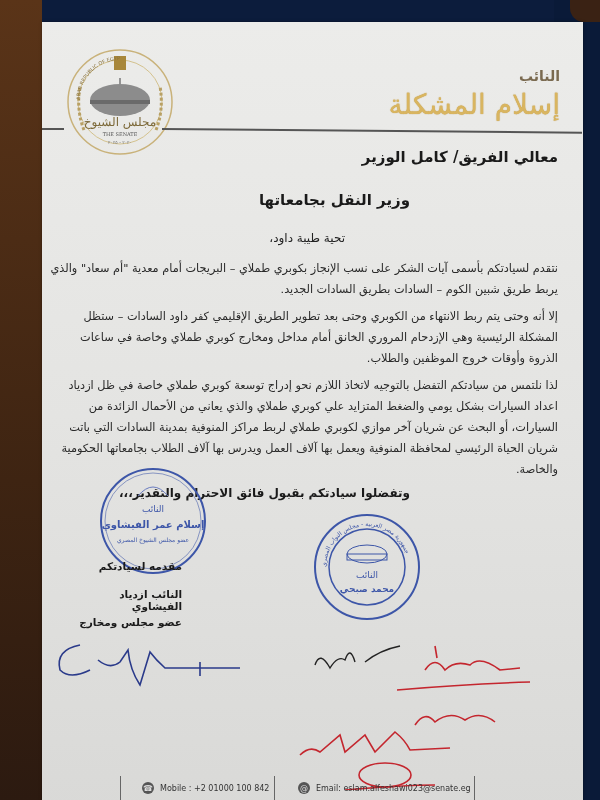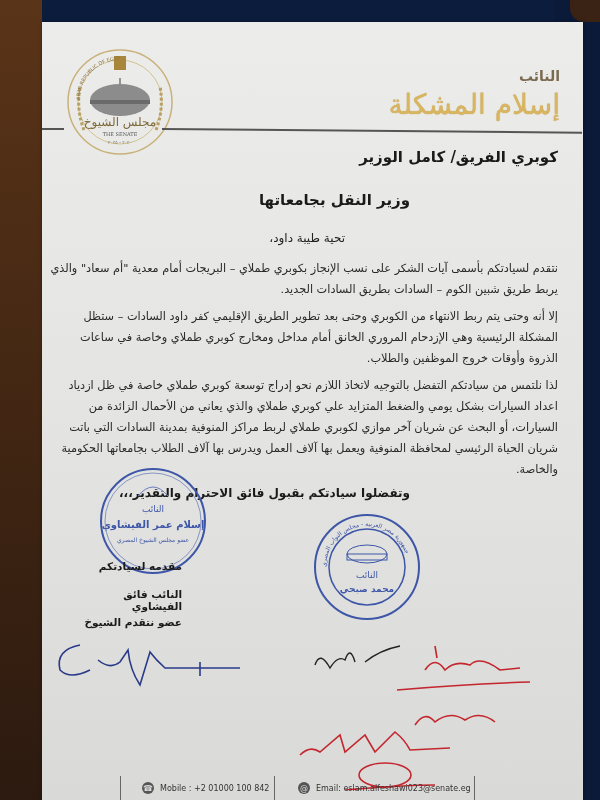--- a/index.html
+++ b/index.html
@@ -64,21 +64,21 @@
   <path id="ringpath" d="M24 60 A40 40 0 0 1 64 20" fill="none"></path>
   <text font-size="5" fill="#8a7440" font-family="DejaVu Sans, sans-serif"><textPath href="#ringpath">ARAB REPUBLIC OF EGYPT</textPath></text>
 </svg>
 
 <div class="hdr-line-left"></div>
 <div class="hdr-line-right"></div>
 
 <div class="naib-title">النائب</div>
 <div class="naib-name">إسلام المشكلة</div>
 
-<div class="text addressee">كوبري الفريق/ كامل الوزير</div>
+<div class="text addressee">معالي الفريق/ كامل الوزير</div>
 <div class="text ministry">وزير النقل بجامعاتها</div>
 <div class="text greeting">تحية طيبة داود،</div>
 
 <div class="text para p1">نتقدم لسيادتكم بأسمى آيات الشكر على نسب الإنجاز بكوبري طملاي – البريجات أمام معدية "أم سعاد" والذي يربط طريق شبين الكوم – السادات بطريق السادات الجديد.</div>
 <div class="text para p2">إلا أنه وحتى يتم ربط الانتهاء من الكوبري وحتى بعد تطوير الطريق الإقليمي كفر داود السادات – ستظل المشكلة الرئيسية وهي الإزدحام المروري الخانق أمام مداخل ومخارج كوبري طملاي وخاصة في ساعات الذروة وأوقات خروج الموظفين والطلاب.</div>
 <div class="text para p3"><span class="lead">لذا نلتمس</span><span> من سيادتكم التفضل بالتوجيه لاتخاذ اللازم نحو إدراج توسعة كوبري طملاي خاصة في ظل ازدياد اعداد السيارات بشكل يومي والضغط المتزايد علي كوبري طملاي والذي يعاني من الأحمال الزائدة من السيارات، أو البحث عن شريان آخر موازي لكوبري طملاي لربط مراكز المنوفية بمدينة السادات التي باتت شريان الحياة الرئيسي لمحافظة المنوفية ويعمل بها آلاف العمل ويدرس بها آلاف الطلاب بجامعاتها الحكومية والخاصة.</span></div>
 
 <div class="text closing">وتفضلوا سيادتكم بقبول فائق الاحترام والتقدير،،،</div>
 
 <svg class="stamp1" viewBox="0 0 110 110">
@@ -96,22 +96,22 @@
   <path id="ring2" d="M14 55 A41 41 0 1 1 96 55" fill="none"></path>
   <text font-size="6" fill="#3d56a8" font-family="DejaVu Sans, sans-serif"><textPath href="#ring2">جمهورية مصر العربية - مجلس النواب المصري</textPath></text>
   <ellipse cx="55" cy="42" rx="20" ry="9" fill="none" stroke="#3d56a8" stroke-width="1"></ellipse>
   <rect x="35" y="42" width="40" height="6" fill="none" stroke="#3d56a8" stroke-width="1"></rect>
   <text x="55" y="66" text-anchor="middle" font-size="9" fill="#3d56a8" font-family="DejaVu Sans, sans-serif">النائب</text>
   <text x="55" y="80" text-anchor="middle" font-size="9" font-weight="bold" fill="#3d56a8" font-family="DejaVu Sans, sans-serif">محمد صبحي</text>
 </svg>
 
 <div class="sig-block">
   <div>مقدمه لسيادتكم</div>
-  <div>النائب فائق الفيشاوي</div>
-  <div>عضو نتقدم الشيوخ</div>
+  <div>النائب ازدياد الفيشاوي</div>
+  <div>عضو مجلس ومخارج</div>
 </div>
 
 <svg class="sign" style="left:50px;top:640px;width:200px;height:60px;" viewBox="0 0 200 60">
   <path d="M30 5 Q5 10 10 30 Q20 40 40 30 M48 20 Q60 30 70 22 L78 10 Q80 30 90 45 L100 12 Q106 20 115 28 L190 28" stroke="#2a3a8a" stroke-width="1.6" fill="none"></path>
   <line x1="150" y1="22" x2="150" y2="36" stroke="#2a3a8a" stroke-width="1.6"></line>
 </svg>
 
 <svg class="sign" style="left:310px;top:640px;width:100px;height:40px;" viewBox="0 0 100 40">
   <path d="M5 25 Q10 10 20 28 Q28 15 35 20 Q40 5 45 22 M55 22 Q70 10 90 6" stroke="#222" stroke-width="1.4" fill="none"></path>
 </svg>

